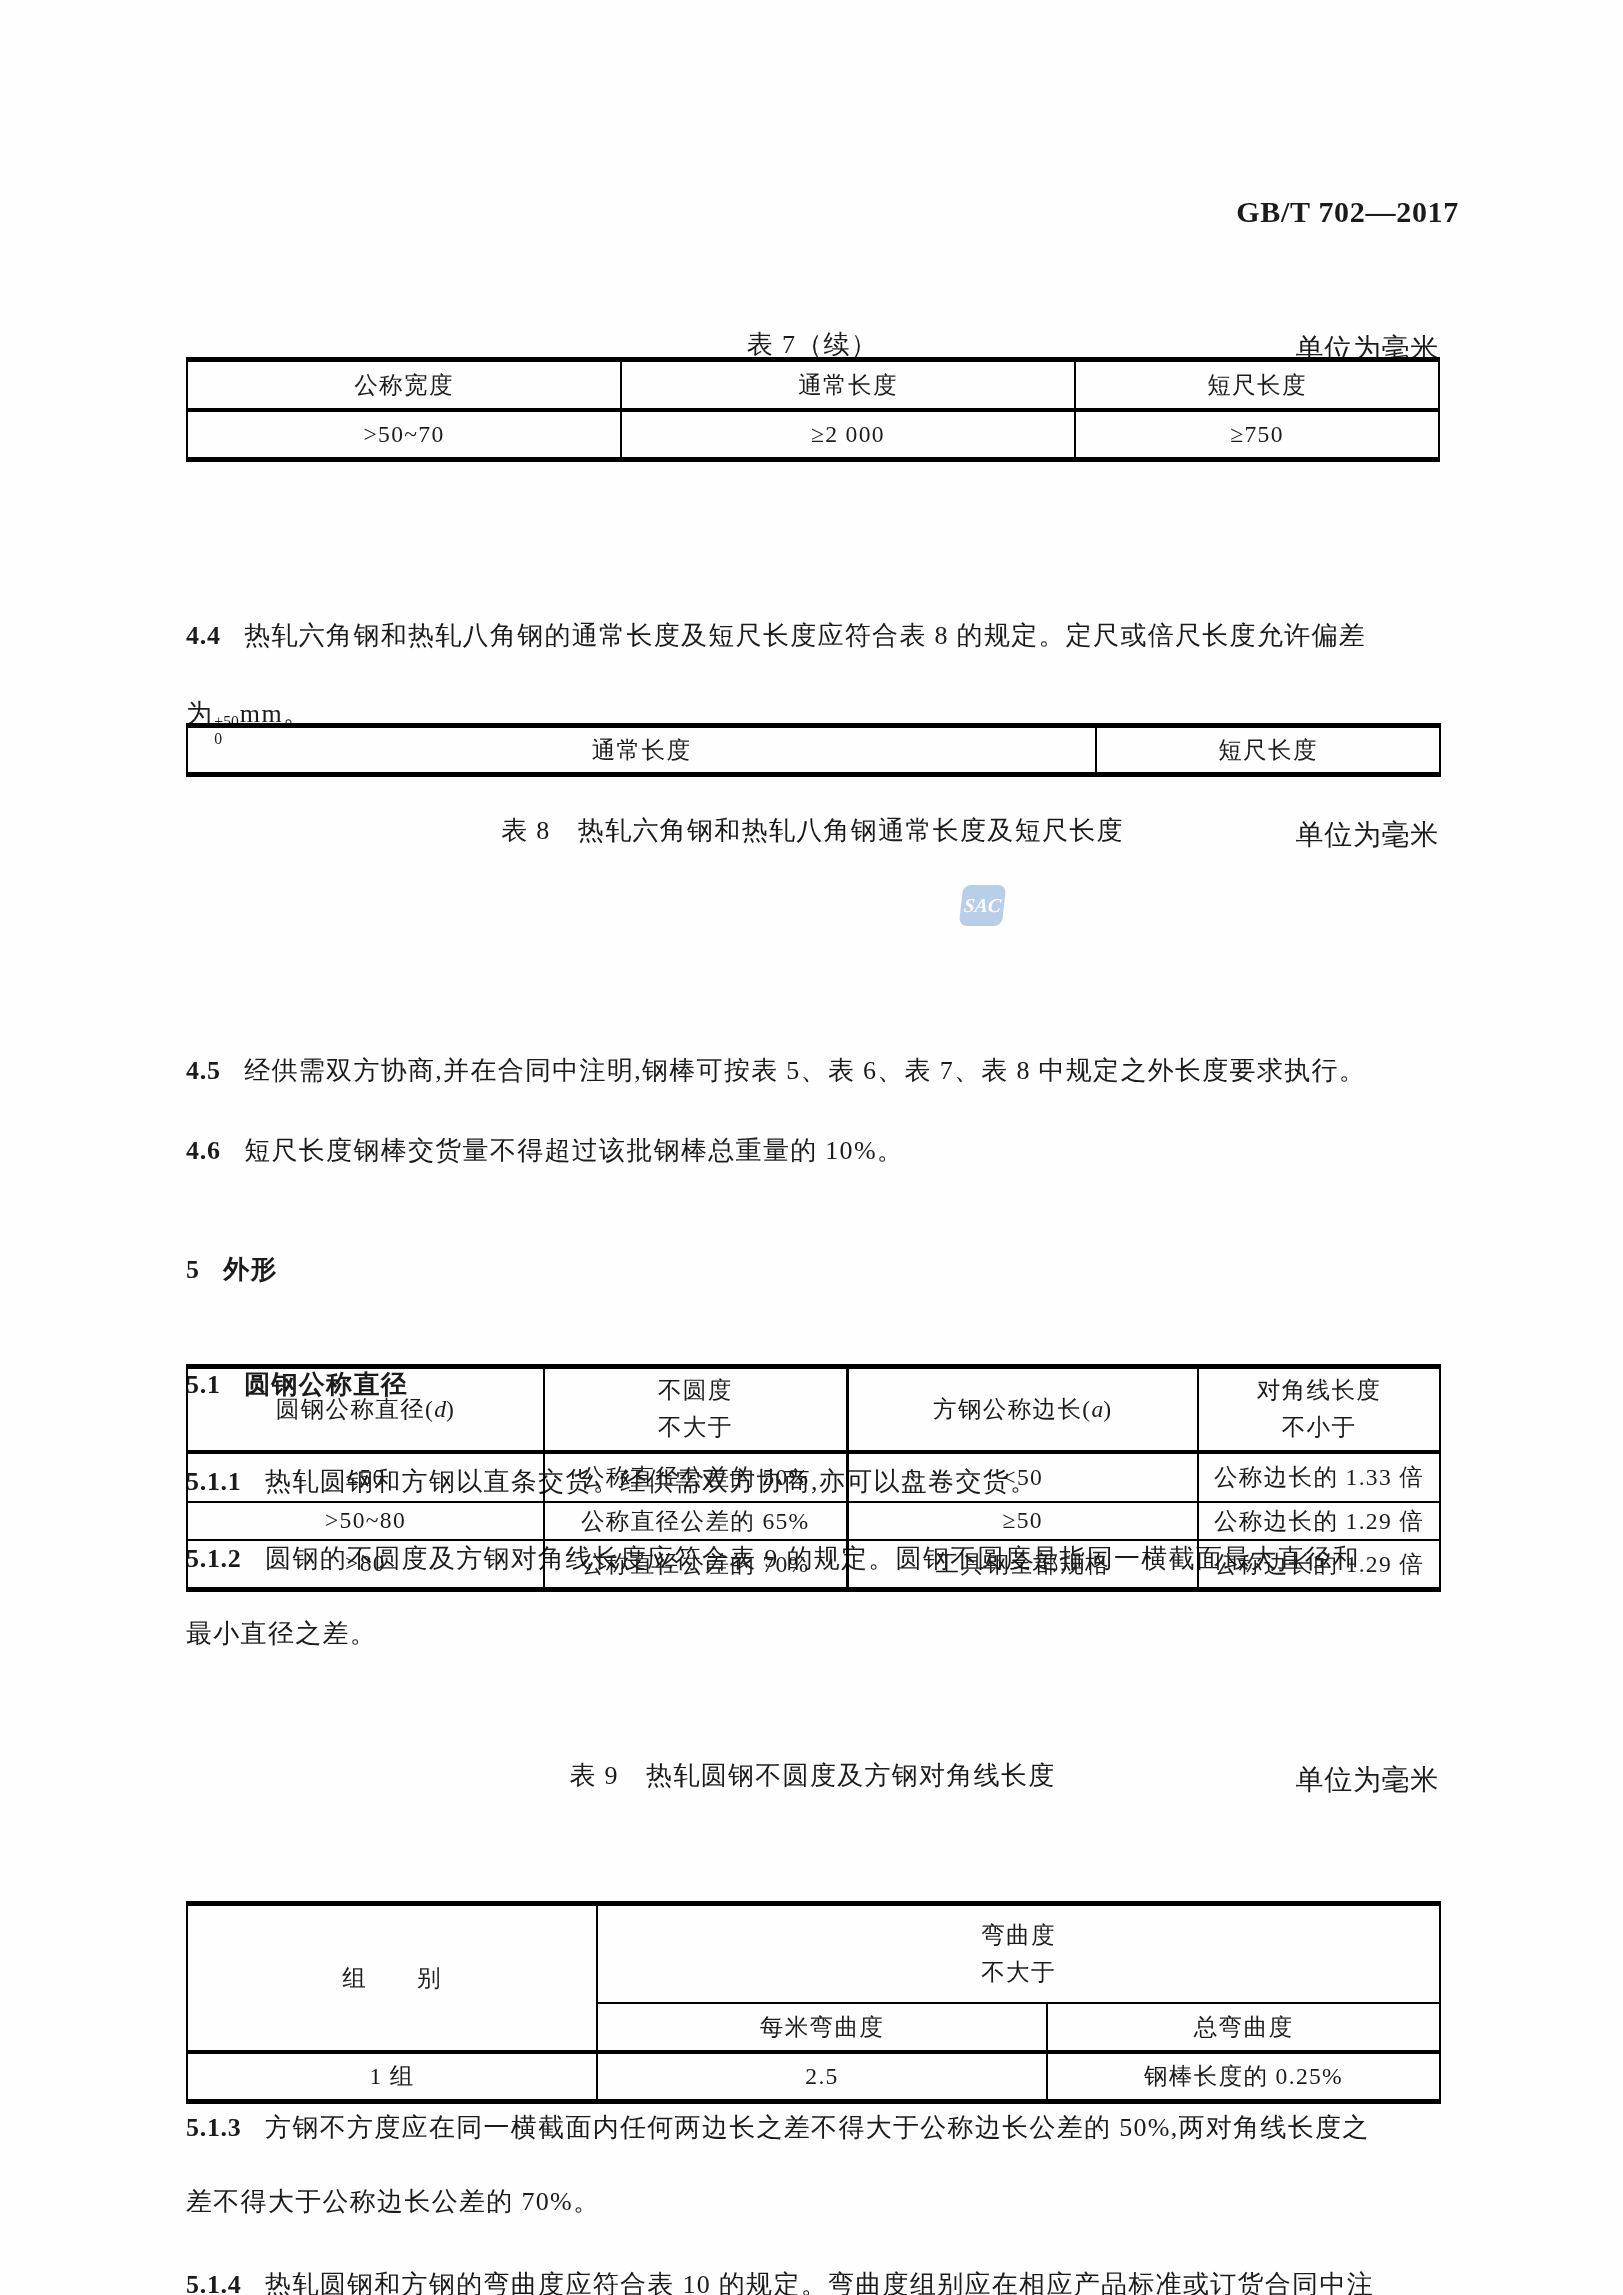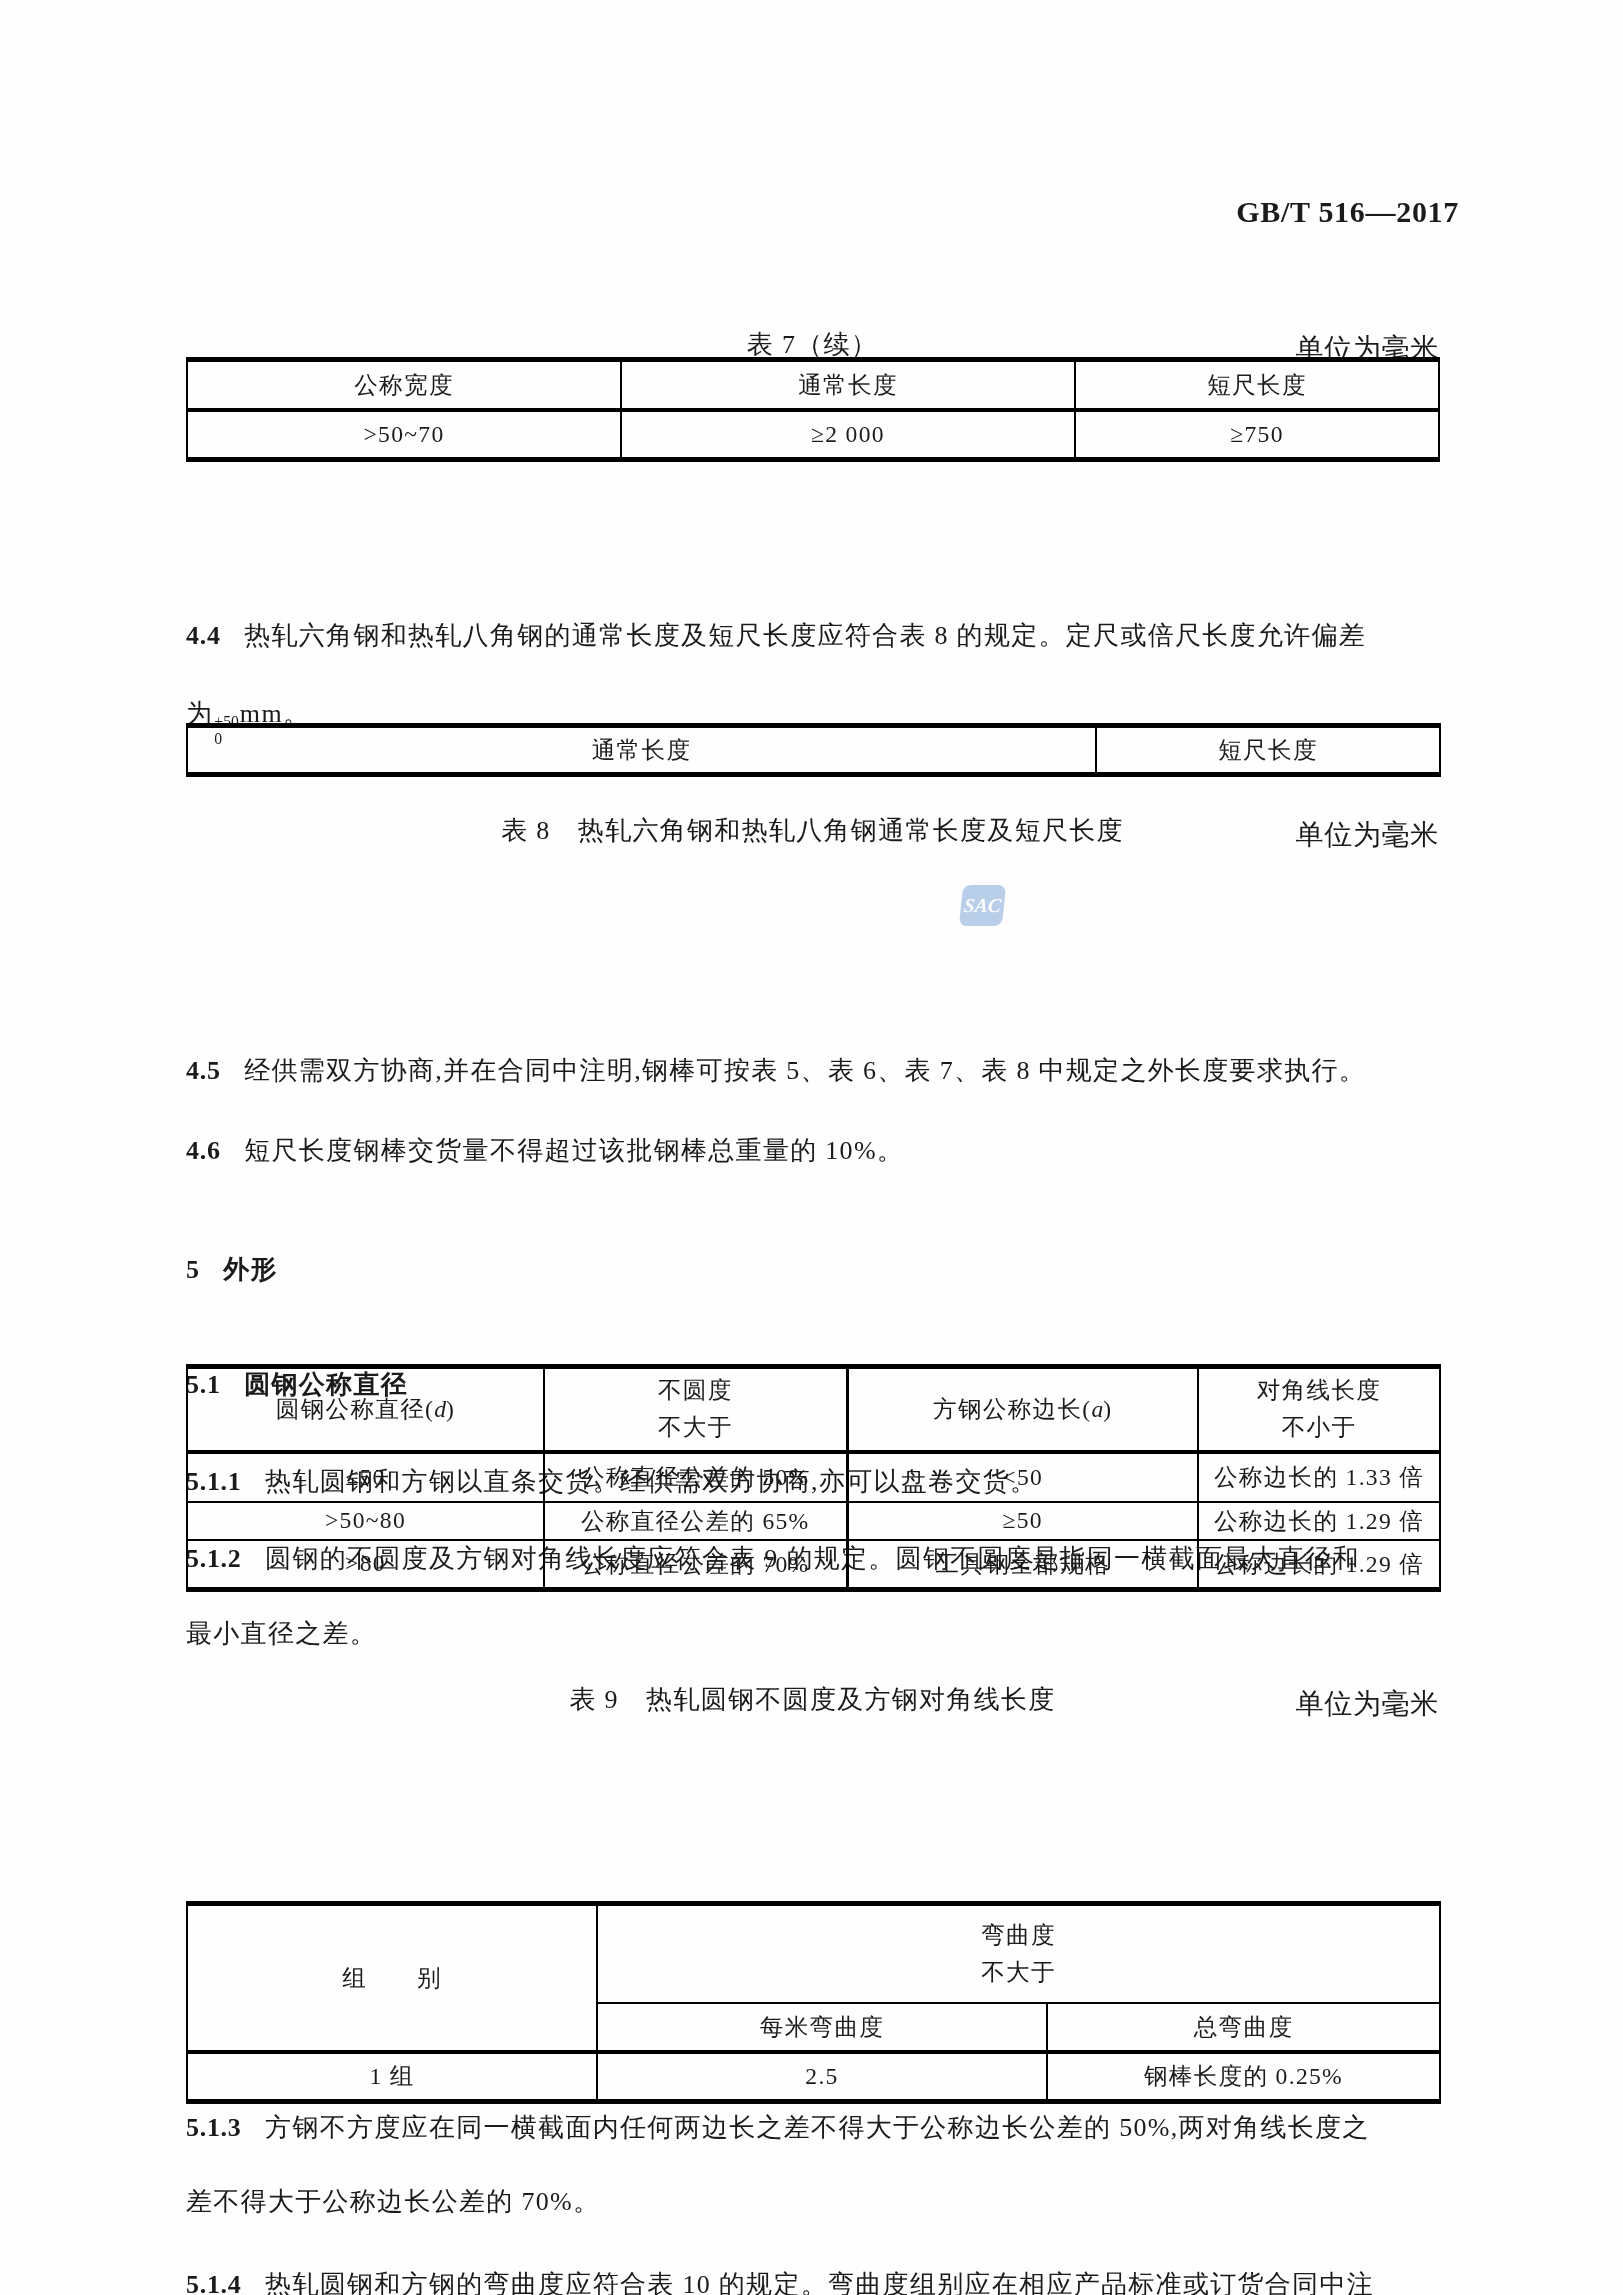--- a/index.html
+++ b/index.html
@@ -72,21 +72,21 @@
 </style>
 </head>
 <body>
 
 <div class="page">
 
   <div class="watermark">
     <span>SAC</span>
   </div>
 
-  <div class="gbt-header z">GB/T 516—2017</div>
+  <div class="gbt-header z">GB/T 702—2017</div>
 
   <div class="caption-row z" style="top:293px;">
     <span class="caption">表 7（续）</span>
     <span class="unit">单位为毫米</span>
   </div>
 
   <table class="doc-table z" style="top:357px;">
     <colgroup>
         <col style="width:434px">
         <col style="width:454px">
@@ -151,21 +151,21 @@
   <div class="line z" style="top:1137px;">
     <span class="clause-num">5.1.1</span><span>热轧圆钢和方钢以直条交货。经供需双方协商,亦可以盘卷交货。</span>
   </div>
   <div class="line z" style="top:1180px;">
     <span class="clause-num">5.1.2</span><span>圆钢的不圆度及方钢对角线长度应符合表 9 的规定。圆钢不圆度是指同一横截面最大直径和</span>
   </div>
   <div class="line z" style="top:1221px;">
     <span>最小直径之差。</span>
   </div>
 
-  <div class="caption-row z" style="top:1252px;">
+  <div class="caption-row z" style="top:1328px;">
     <span class="caption">表 9　热轧圆钢不圆度及方钢对角线长度</span>
     <span class="unit">单位为毫米</span>
   </div>
 
   <table class="doc-table z" style="top:1364px;">
     <colgroup>
         <col style="width:357px">
         <col style="width:303px">
         <col style="width:351px">
         <col style="width:242px">

